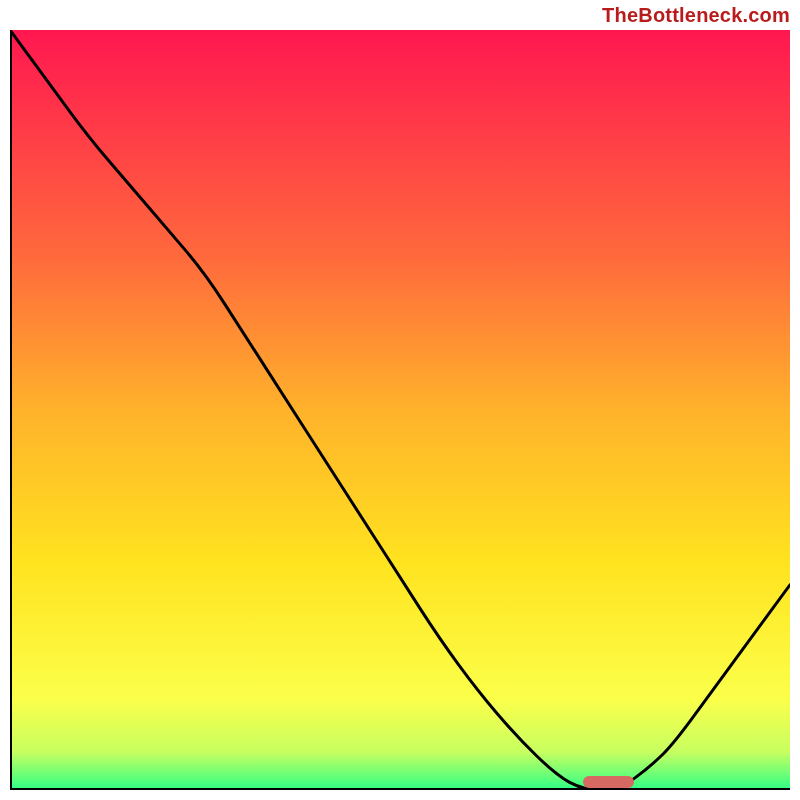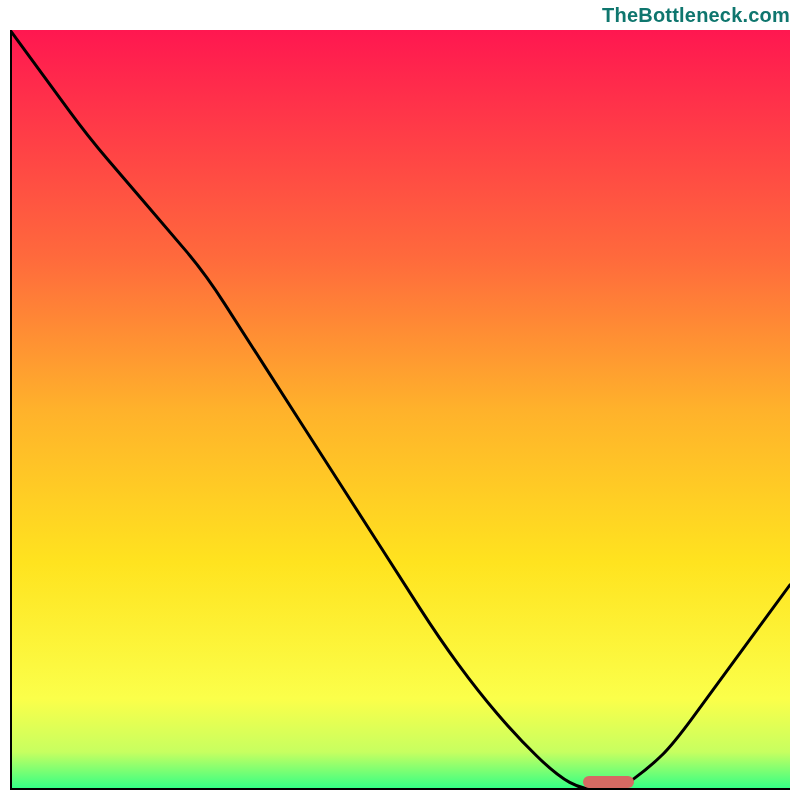--- a/index.html
+++ b/index.html
@@ -15,21 +15,21 @@
     position: relative;
     width: 800px;
     height: 800px;
   }
   .attribution {
     position: absolute;
     top: 4px;
     right: 10px;
     font-size: 20px;
     font-weight: 600;
-    color: #0f766e;
+    color: #b91c1c;
     letter-spacing: 0.2px;
   }
   .plot {
     position: absolute;
     left: 10px;
     top: 30px;
     width: 780px;
     height: 760px;
   }
   

